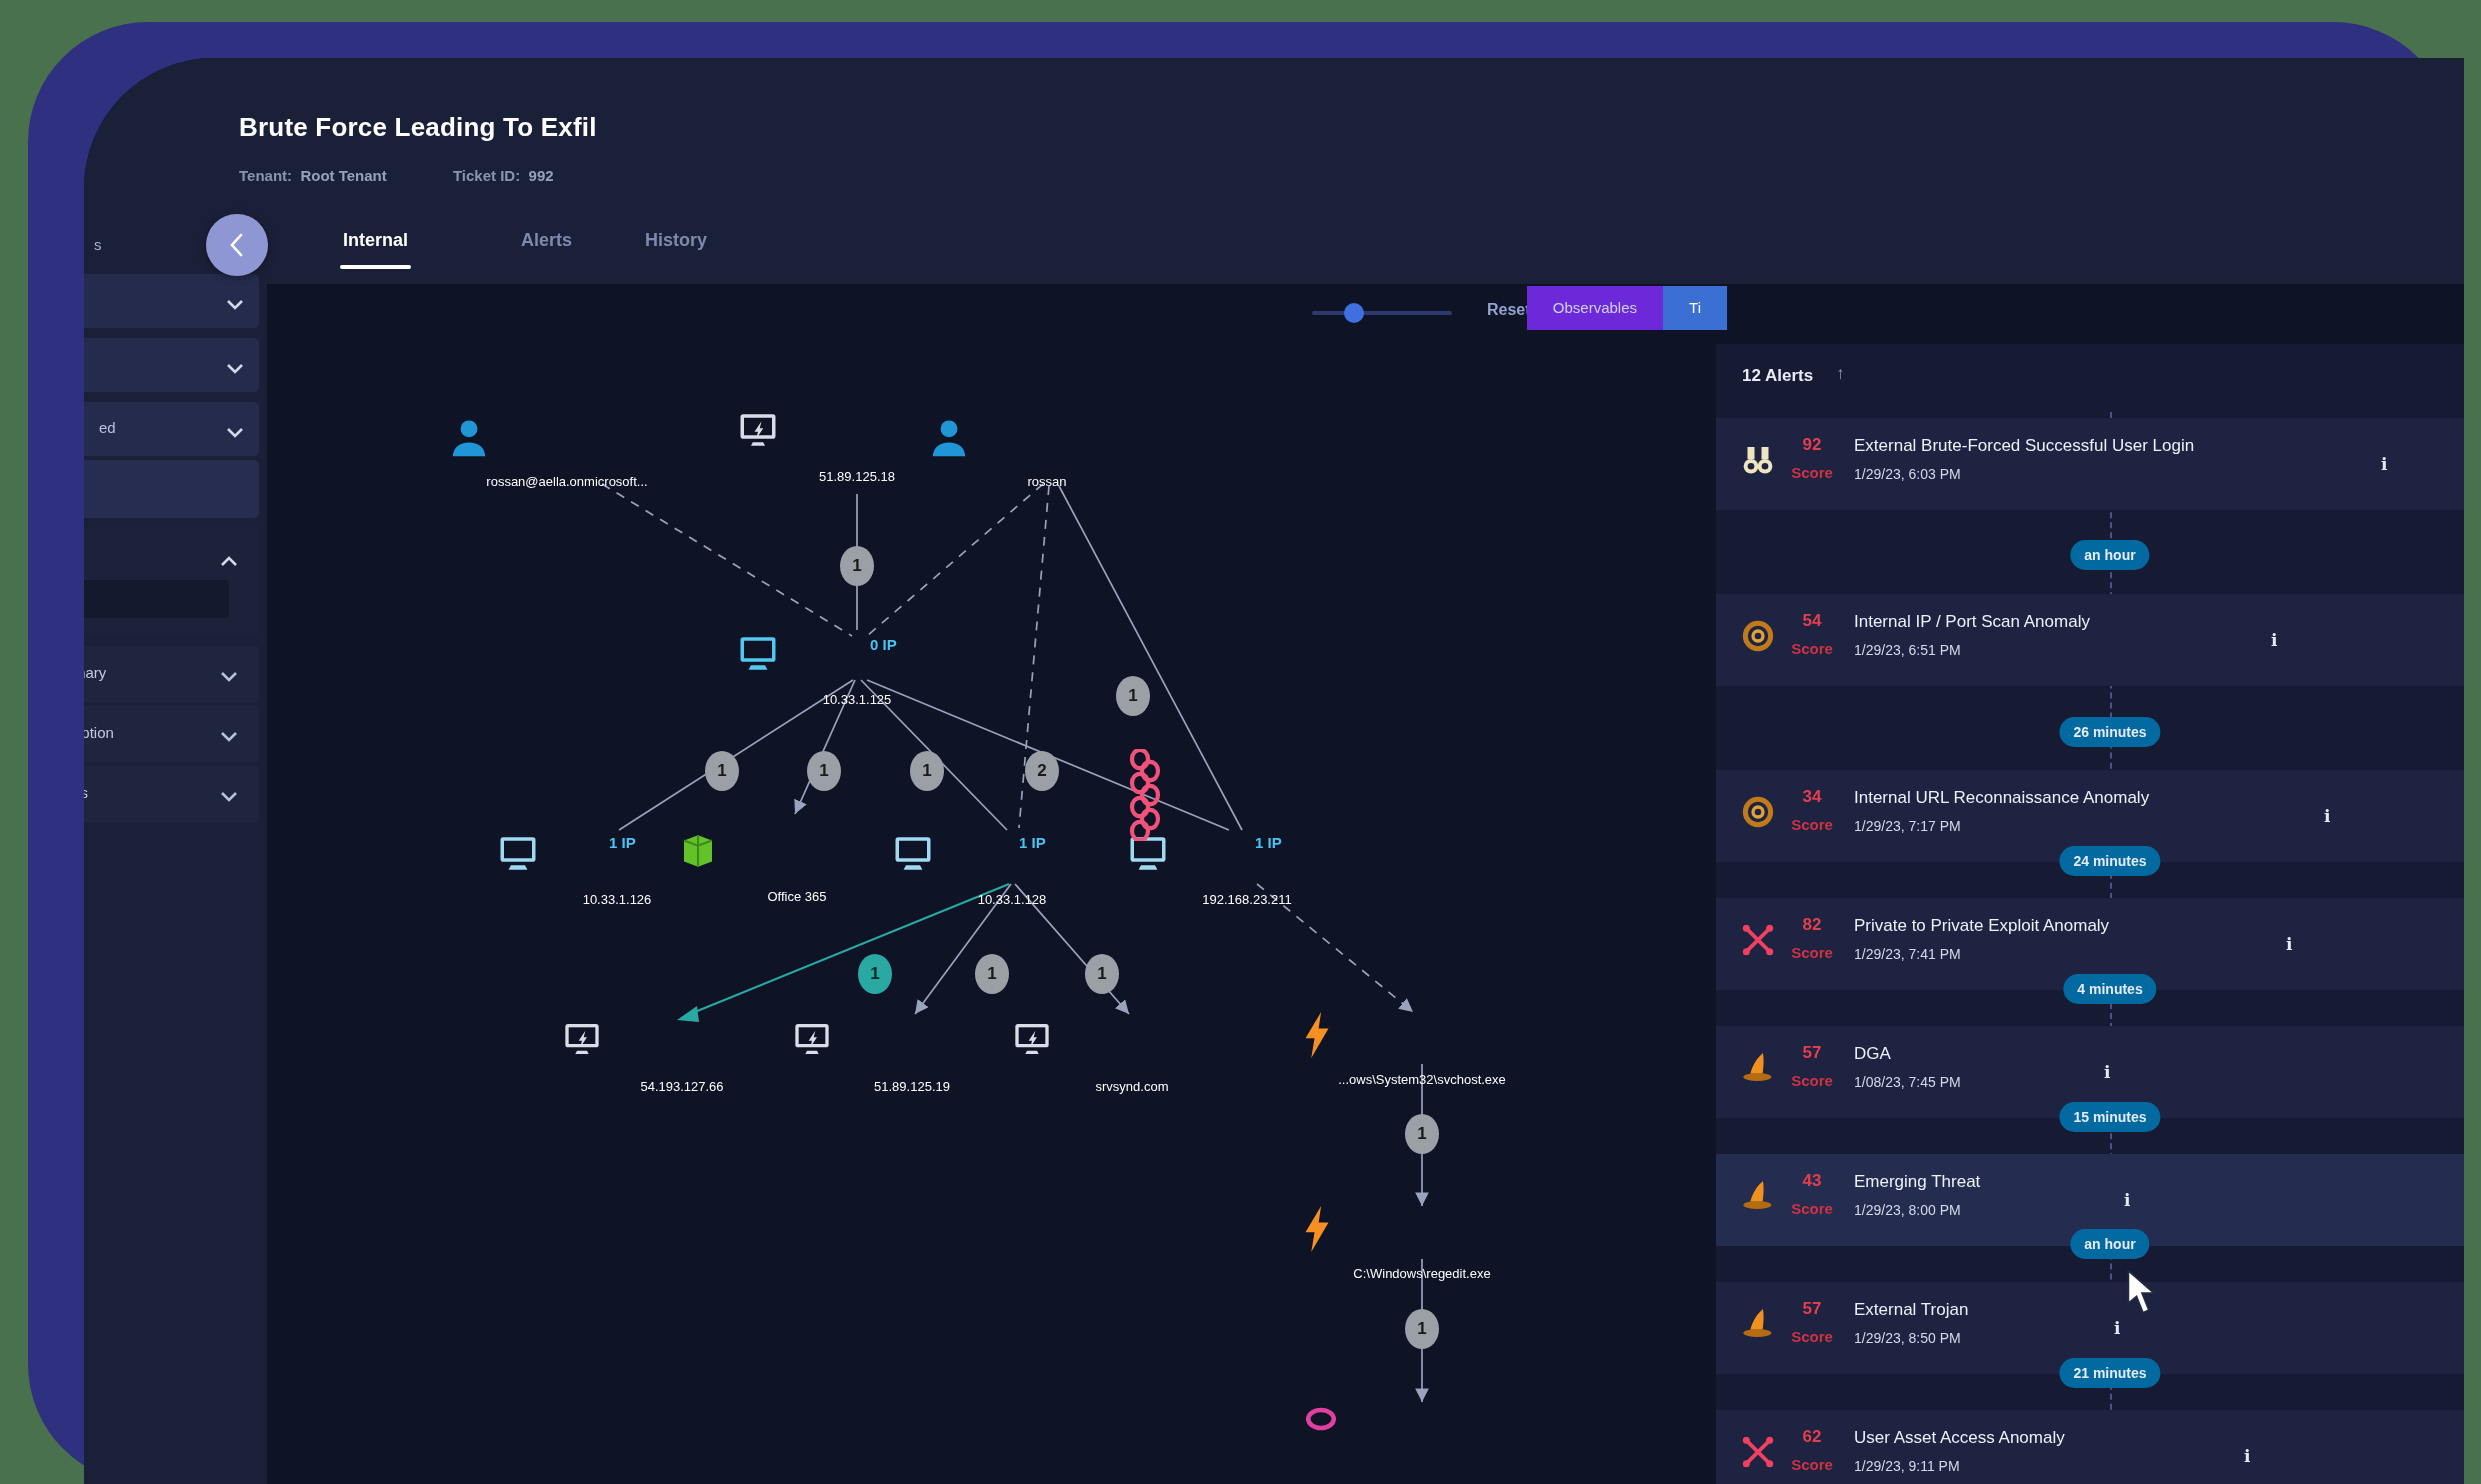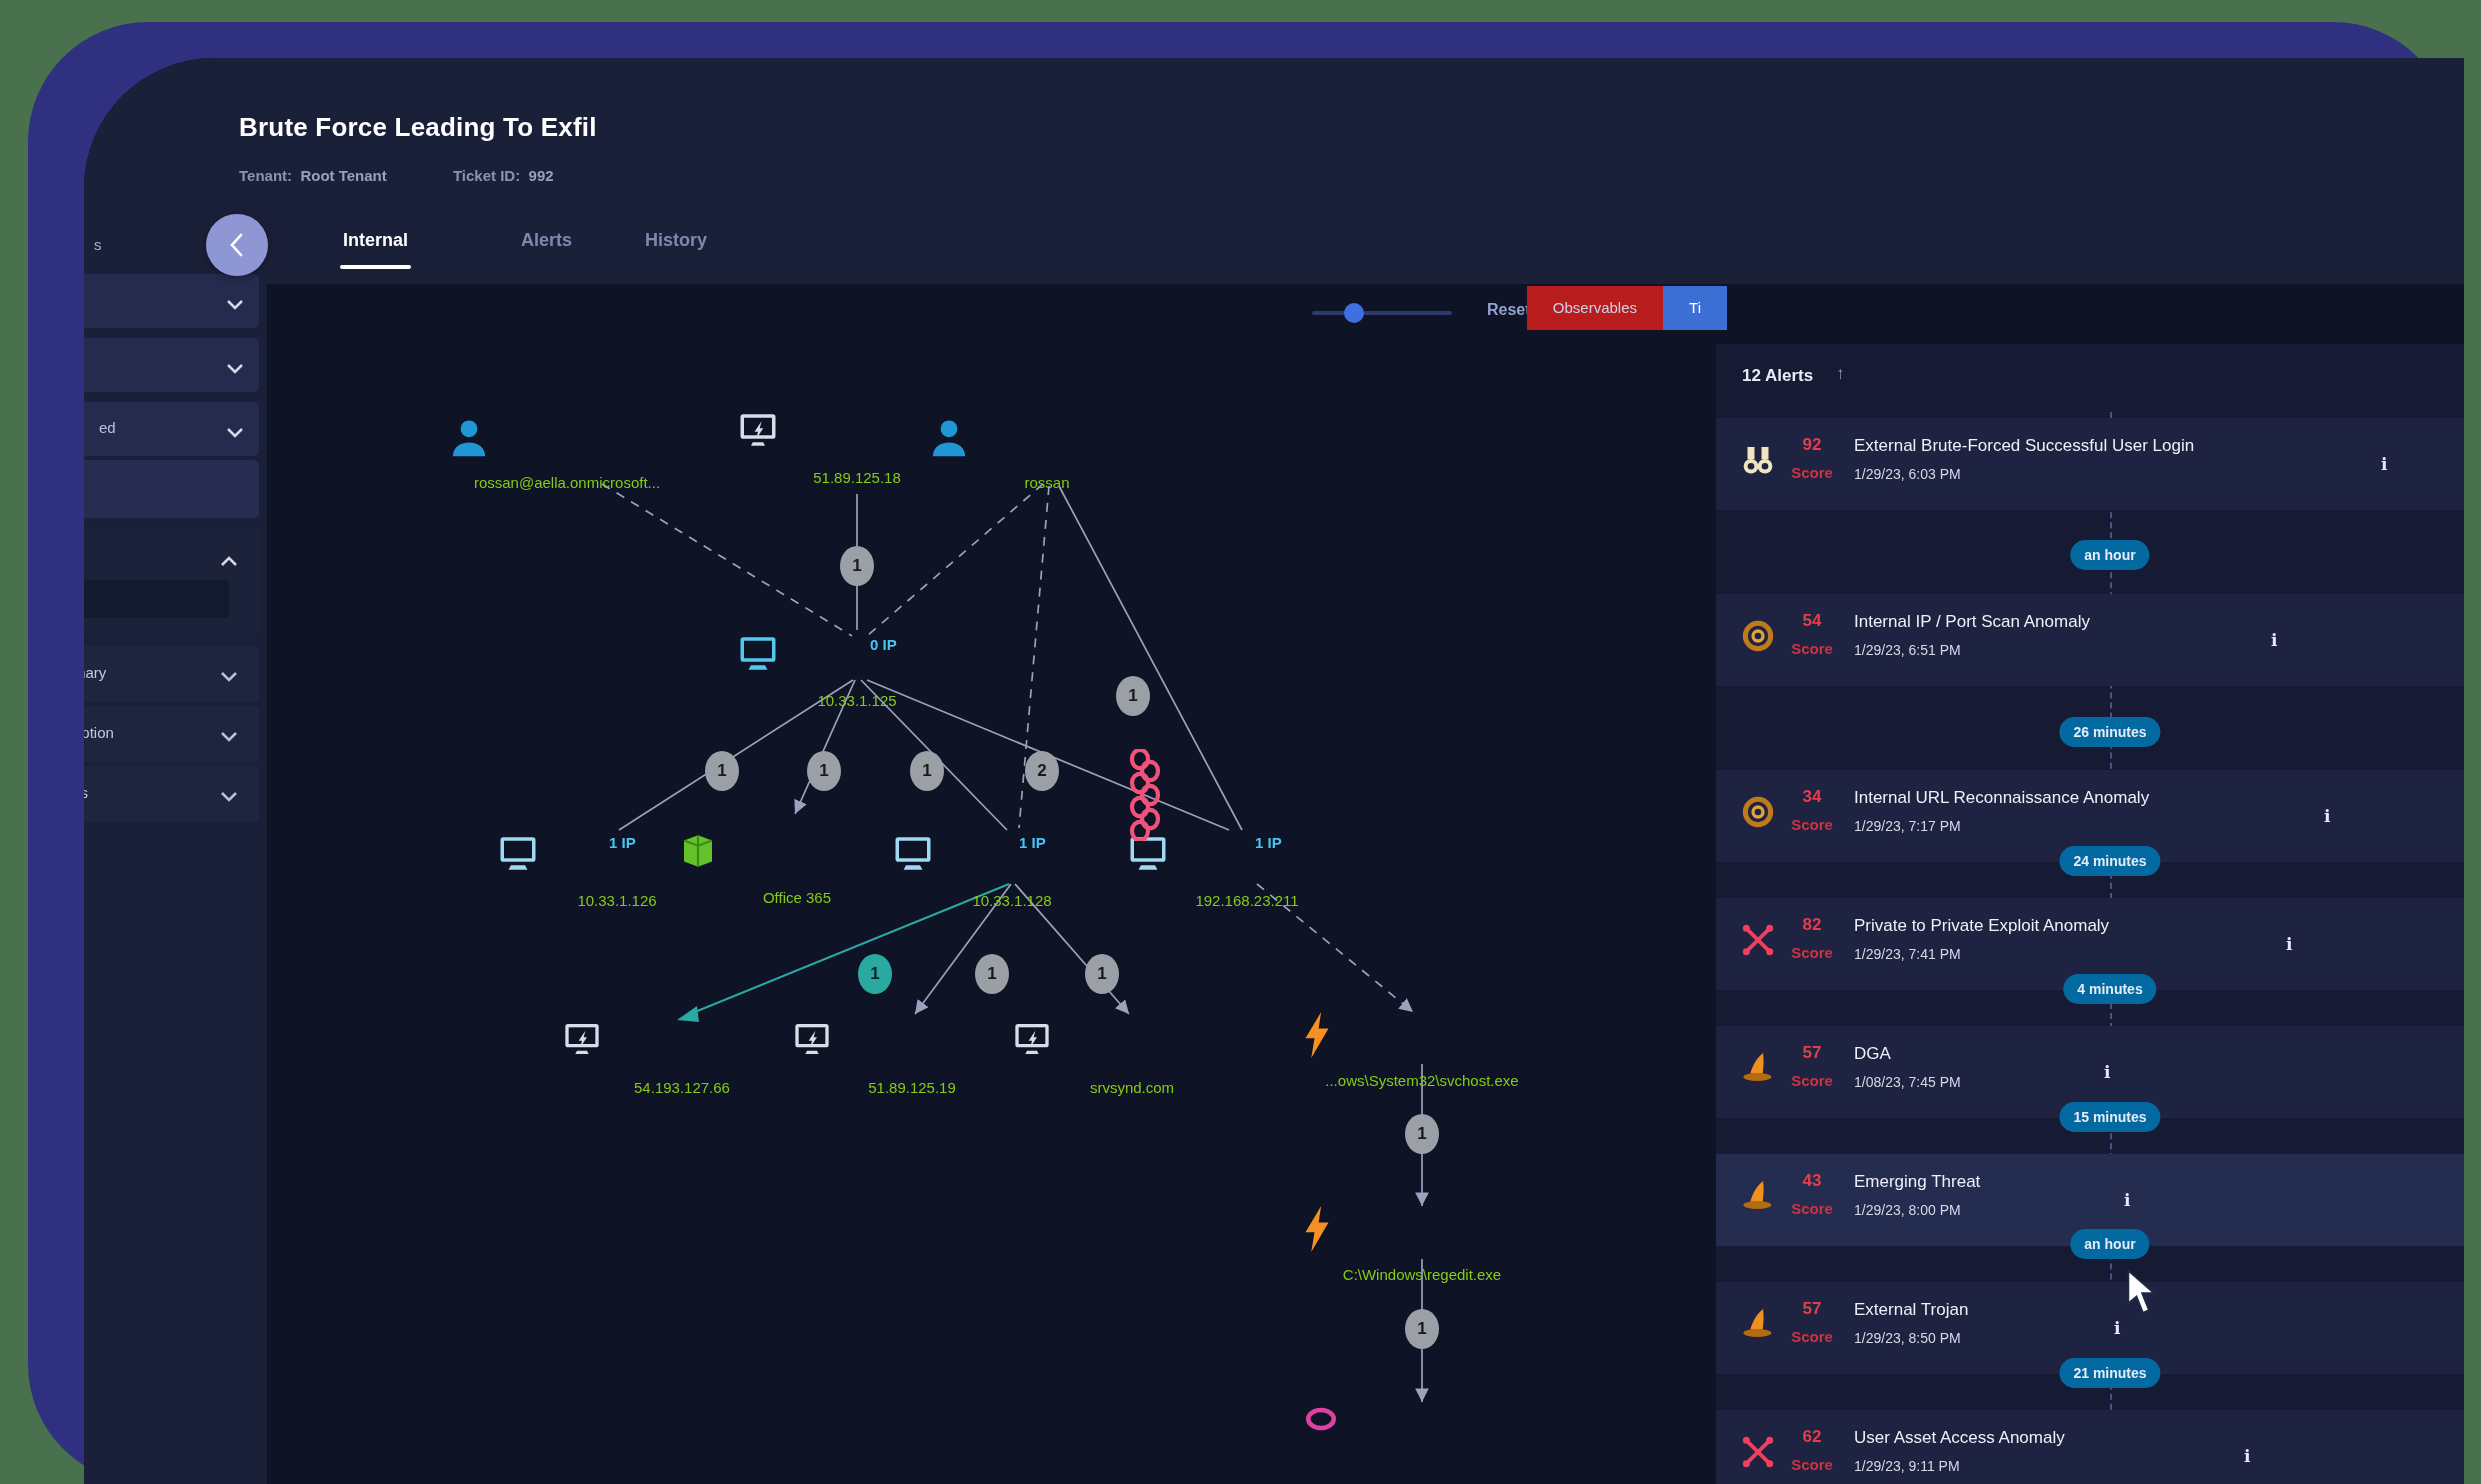--- a/index.html
+++ b/index.html
@@ -78,30 +78,30 @@
   #graph-toolbar{position:absolute;left:0;top:0;width:1460px;height:60px;}
   #zoom-slider{position:absolute;left:1045px;top:27px;width:140px;height:4px;background:#2c3a6e;border-radius:2px;cursor:pointer;}
   #zoom-slider .thumb{position:absolute;left:32px;top:-8px;width:20px;height:20px;border-radius:50%;background:#3f6fe0;}
   #reset-btn{position:absolute;left:1220px;top:17px;font-size:16px;color:#93a2cf;cursor:pointer;font-weight:bold;}
   .mag{position:absolute;top:15px;cursor:pointer;}
 
   
   #panel-tabs{position:absolute;right:0;top:2px;height:44px;}
   .ptab{
     float:left;height:44px;line-height:44px;padding:0 26px;font-size:15px;color:#ccd3e8;
-    background:#b91c1c;cursor:pointer;
+    background:#6d28d9;cursor:pointer;
   }
   .ptab.sel{background:#3b6fd4;color:#ffffff;}
 
   
   #graph{position:absolute;left:0;top:60px;width:1400px;height:1200px;}
   #graph svg{position:absolute;left:0;top:0;}
   .node{position:absolute;text-align:center;width:240px;margin-left:-120px;}
   .node .glyph{height:56px;line-height:56px;}
-  .node .lbl{font-size:15px;color:#84cc16;margin-top:4px;white-space:nowrap;overflow:hidden;text-overflow:ellipsis;}
+  .node .lbl{font-size:13px;color:#ffffff;margin-top:4px;white-space:nowrap;overflow:hidden;text-overflow:ellipsis;}
   .iplbl{
     position:absolute;font-size:15px;font-weight:bold;color:#49c5f2;white-space:nowrap;
   }
   .badge{
     position:absolute;width:34px;height:40px;margin-left:-17px;margin-top:-20px;border-radius:50%;
     background:#9aa0a6;color:#1a1a1a;font-size:17px;font-weight:bold;line-height:40px;text-align:center;
   }
   .badge.teal{background:#2aa9a2;color:#06282b;}
 
   

